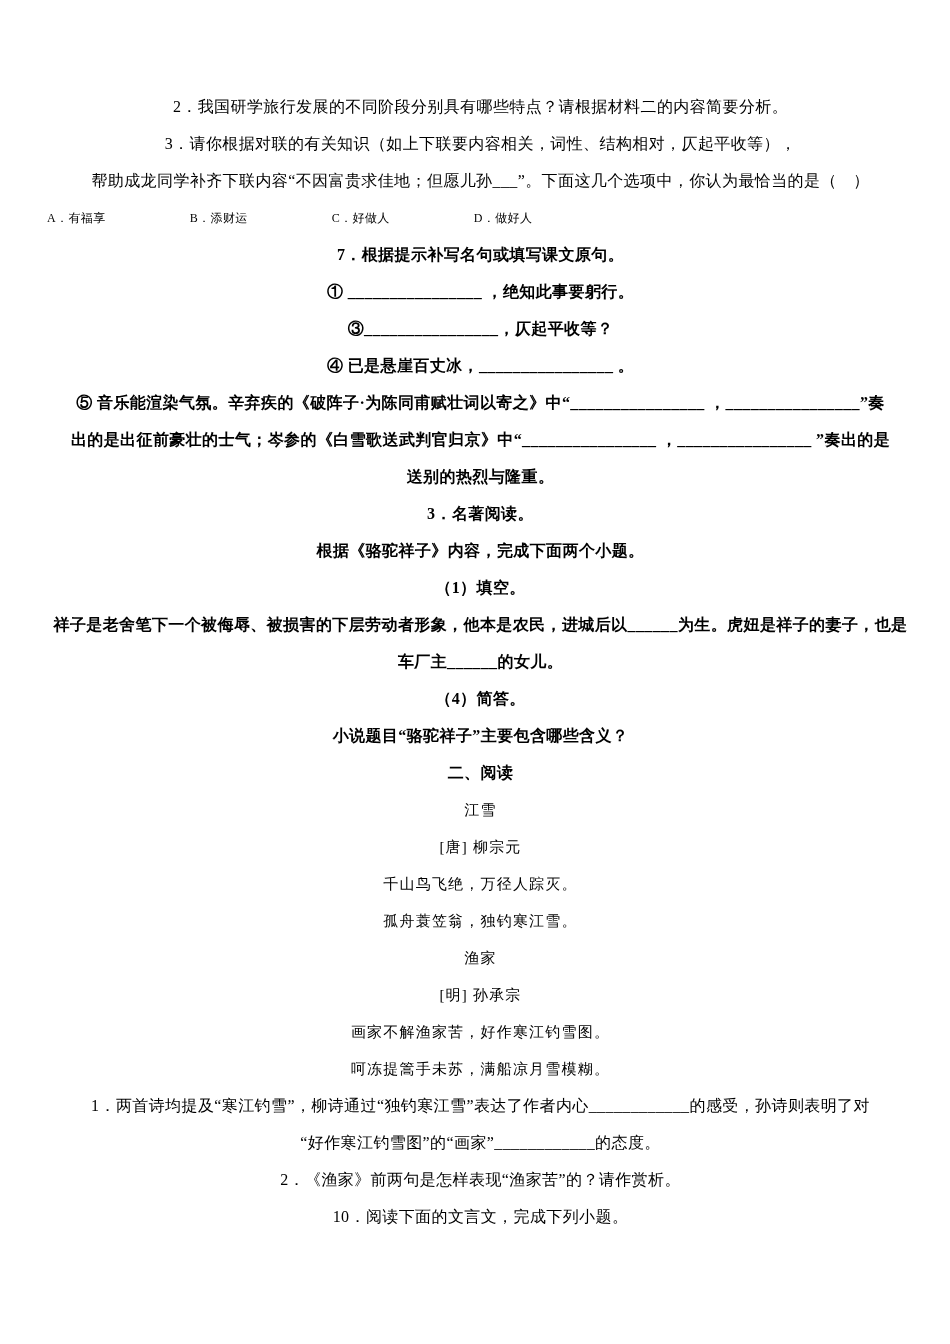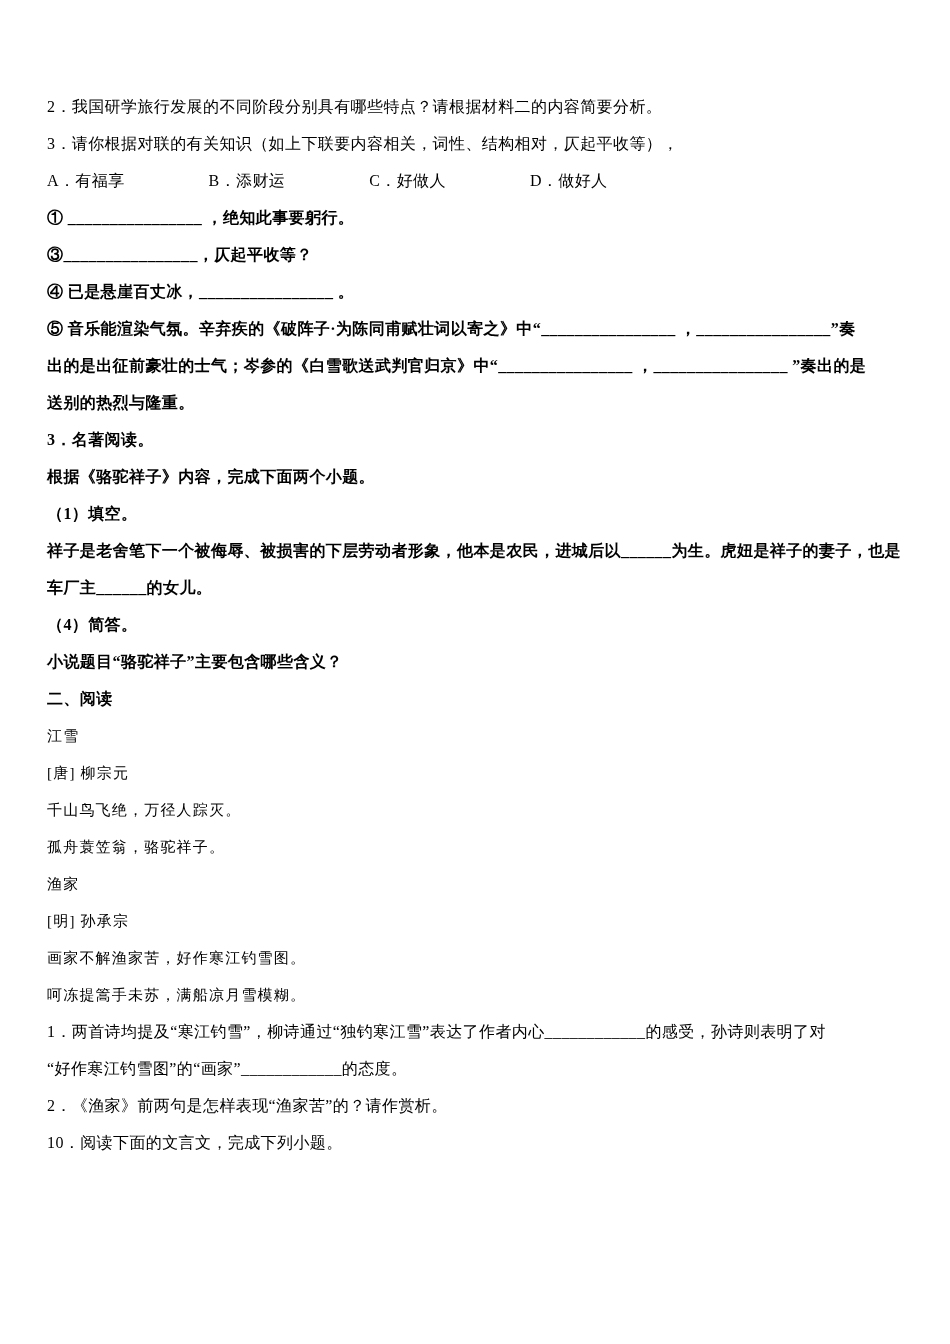--- a/index.html
+++ b/index.html
@@ -9,63 +9,66 @@
   }
   body {
     width: 950px;
     height: 1344px;
     overflow: hidden;
     font-family: "Liberation Serif", "DejaVu Serif", serif;
     color: #000000;
   }
   .doc {
     padding: 96px 36px 0 47px;
+    text-align: center;
   }
   p.line {
     margin: 0 0 15px 0;
     font-size: 16px;
     line-height: 22px;
     letter-spacing: 0.4px;
     white-space: nowrap;
   }
   p.bold {
     font-weight: bold;
   }
   p.kai {
     font-size: 15px;
     letter-spacing: 1.2px;
   }
   .options-row {
     display: flex;
     gap: 84px;
     margin: 0 0 15px 0;
-    font-size: 16px;
+    font-size: 12px;
     line-height: 22px;
     letter-spacing: 0.4px;
   }
   .options-row span {
     white-space: nowrap;
   }
 </style>
 </head>
 <body>
 
 <div class="doc">
 
   <p class="line">2．我国研学旅行发展的不同阶段分别具有哪些特点？请根据材料二的内容简要分析。</p>
 
   <p class="line">3．请你根据对联的有关知识（如上下联要内容相关，词性、结构相对，仄起平收等），</p>
+  <p class="line">帮助成龙同学补齐下联内容“不因富贵求佳地；但愿儿孙___”。下面这几个选项中，你认为最恰当的是（　）</p>
 
   <div class="options-row">
     <span>A．有福享</span>
     <span>B．添财运</span>
     <span>C．好做人</span>
     <span>D．做好人</span>
   </div>
 
+  <p class="line bold">7．根据提示补写名句或填写课文原句。</p>
   <p class="line bold">① ________________ ，绝知此事要躬行。</p>
   <p class="line bold">③________________，仄起平收等？</p>
   <p class="line bold">④ 已是悬崖百丈冰，________________ 。</p>
   <p class="line bold">⑤ 音乐能渲染气氛。辛弃疾的《破阵子·为陈同甫赋壮词以寄之》中“________________ ，________________”奏</p>
   <p class="line bold">出的是出征前豪壮的士气；岑参的《白雪歌送武判官归京》中“________________ ，________________ ”奏出的是</p>
   <p class="line bold">送别的热烈与隆重。</p>
 
   <p class="line bold">3．名著阅读。</p>
   <p class="line bold">根据《骆驼祥子》内容，完成下面两个小题。</p>
   <p class="line bold">（1）填空。</p>
@@ -73,21 +76,21 @@
   <p class="line bold">车厂主______的女儿。</p>
   <p class="line bold">（4）简答。</p>
   <p class="line bold">小说题目“骆驼祥子”主要包含哪些含义？</p>
 
   <p class="line bold">二、阅读</p>
 
 
   <p class="line kai">江雪</p>
   <p class="line kai">[唐] 柳宗元</p>
   <p class="line kai">千山鸟飞绝，万径人踪灭。</p>
-  <p class="line kai">孤舟蓑笠翁，骆驼祥子。</p>
+  <p class="line kai">孤舟蓑笠翁，独钓寒江雪。</p>
 
   <p class="line kai">渔家</p>
   <p class="line kai">[明] 孙承宗</p>
   <p class="line kai">画家不解渔家苦，好作寒江钓雪图。</p>
   <p class="line kai">呵冻提篙手未苏，满船凉月雪模糊。</p>
 
   <p class="line">1．两首诗均提及“寒江钓雪”，柳诗通过“独钓寒江雪”表达了作者内心____________的感受，孙诗则表明了对</p>
   <p class="line">“好作寒江钓雪图”的“画家”____________的态度。</p>
   <p class="line">2．《渔家》前两句是怎样表现“渔家苦”的？请作赏析。</p>
 

